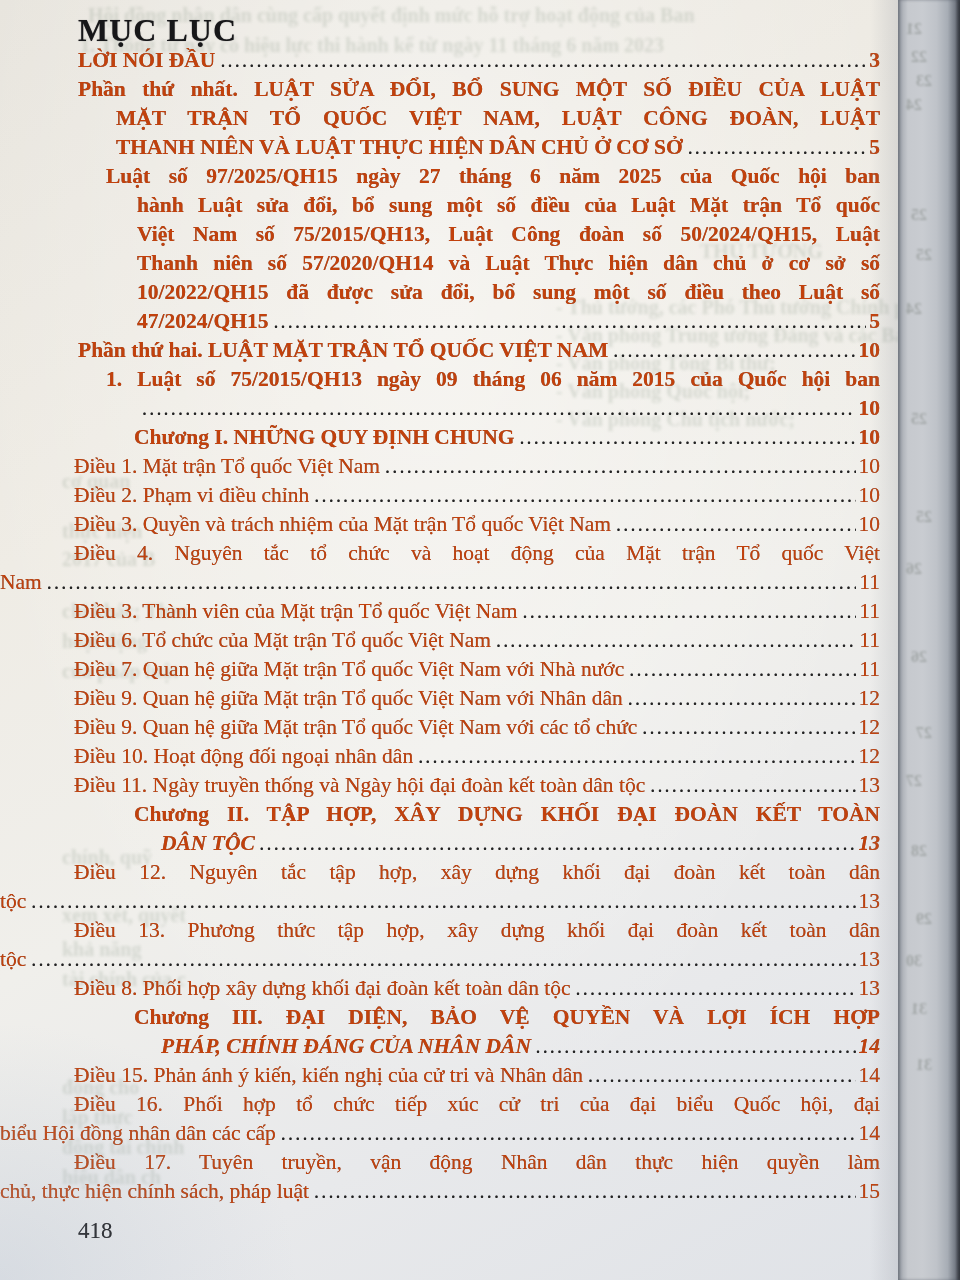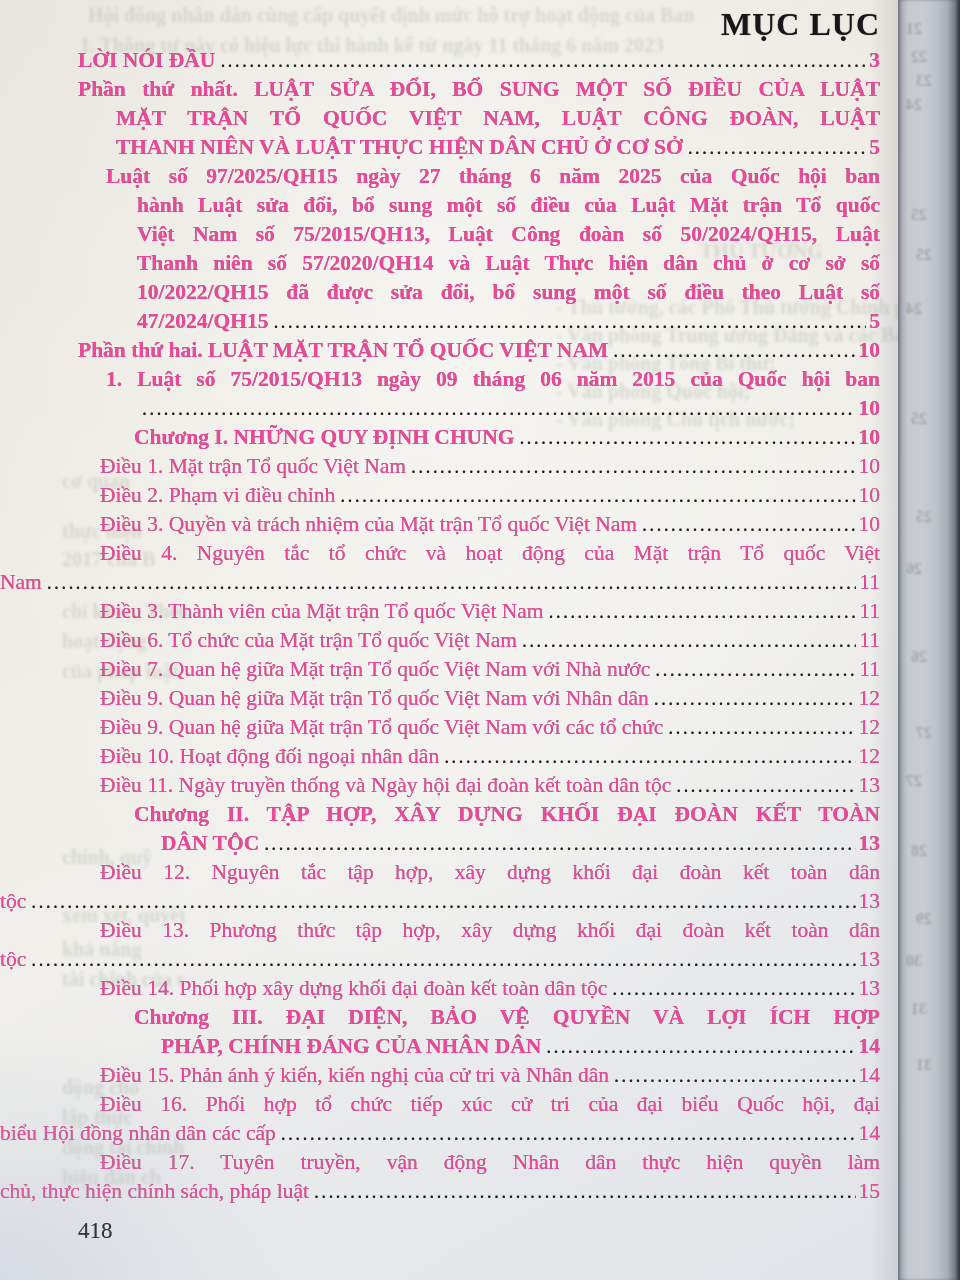--- a/index.html
+++ b/index.html
@@ -16,35 +16,35 @@
     background:linear-gradient(90deg,rgba(135,140,150,0) 0%,rgba(135,140,150,.22) 100%);}
   .edge{position:absolute;top:0;right:0;width:62px;height:100%;
     background:linear-gradient(90deg,#9ba0a8 0%,#c6c9ce 16%,#c9ccd1 40%,#bfc3c9 62%,#a7adb5 80%,#767c86 92%,#42464e 97%,#32363d 100%);
     box-shadow:inset 2px 0 3px rgba(70,75,85,.5);}
   .edgenum{position:absolute;transform:scaleX(-1);color:#5c645c;opacity:.34;
     filter:blur(.9px);font-size:16px;font-weight:bold;}
   
   .ghost{position:absolute;color:#7e8e7c;opacity:.24;filter:blur(1.4px);
     font-weight:bold;font-size:20px;white-space:nowrap;}
   
-  .title{position:absolute;top:6px;left:78px;width:802px;text-align:right;
+  .title{position:absolute;top:12px;left:78px;width:802px;text-align:left;
     font-size:32px;font-weight:bold;letter-spacing:1px;color:#171719;
     text-shadow:0 0 1px rgba(20,20,25,.5);}
-  .toc{position:absolute;top:46px;left:0;width:960px;color:#ec4899;
+  .toc{position:absolute;top:46px;left:0;width:960px;color:#c2410c;
     font-size:21.5px;line-height:29px;text-shadow:0 0 .6px rgba(15,15,20,.55);}
   .entry{margin:0;}
   .loinoidau,.phan,.luat,.chuong{font-weight:bold;}
   .ln{box-sizing:border-box;padding-right:80px;text-align:justify;overflow:hidden;}
   .ln:not(.last){text-align-last:justify;}
   .ln.last{display:flex;align-items:baseline;}
   .loinoidau .first{padding-left:78px;}
   .phan .first{padding-left:78px}  .phan .cont{padding-left:116px;}
   .luat .first{padding-left:106px} .luat .cont{padding-left:137px;}
-  .chuong .first{padding-left:134px}.chuong .cont{padding-left:161px;}
-  .dieu .first{padding-left:100px} .dieu .cont{}
+  .chuong .first{padding-left:134px}.chuong .cont{padding-left:161px;font-style:italic;}
+  .dieu .first{padding-left:74px} .dieu .cont{}
   .t{white-space:pre;}
   .dots{flex:1;min-width:10px;overflow:hidden;height:22px;margin:0 3px 0 5px;}
   .dots::after{content:"....................................................................................................................................................................";
     letter-spacing:2.2px;font-size:20px;font-weight:normal;color:#222;}
   .pg{white-space:nowrap;}
   .footer-num{position:absolute;left:78px;top:1218px;font-size:23px;color:#1b1b1d;
     text-shadow:0 0 .6px rgba(15,15,20,.5);}
   
   .corner-shade{position:absolute;left:0;bottom:0;width:300px;height:260px;pointer-events:none;
     background:radial-gradient(ellipse at 0% 100%, rgba(165,180,200,.28), rgba(165,180,200,0) 70%);}
@@ -228,21 +228,21 @@
       <div class="entry dieu">
         <div class="ln first">Điều 13. Phương thức tập hợp, xây dựng khối đại đoàn kết toàn dân</div>
         <div class="ln cont last">
           <span class="t">tộc</span>
           <span class="dots"></span>
           <span class="pg">13</span>
         </div>
       </div>
       <div class="entry dieu">
         <div class="ln first last">
-          <span class="t">Điều 14. Phối hợp xây dựng khối đại đoàn kết toàn dân tộc</span>
+          <span class="t">Điều 8. Phối hợp xây dựng khối đại đoàn kết toàn dân tộc</span>
           <span class="dots"></span>
           <span class="pg">13</span>
         </div>
       </div>
       <div class="entry chuong">
         <div class="ln first">Chương III. ĐẠI DIỆN, BẢO VỆ QUYỀN VÀ LỢI ÍCH HỢP</div>
         <div class="ln cont last">
           <span class="t">PHÁP, CHÍNH ĐÁNG CỦA NHÂN DÂN</span>
           <span class="dots"></span>
           <span class="pg">14</span>

